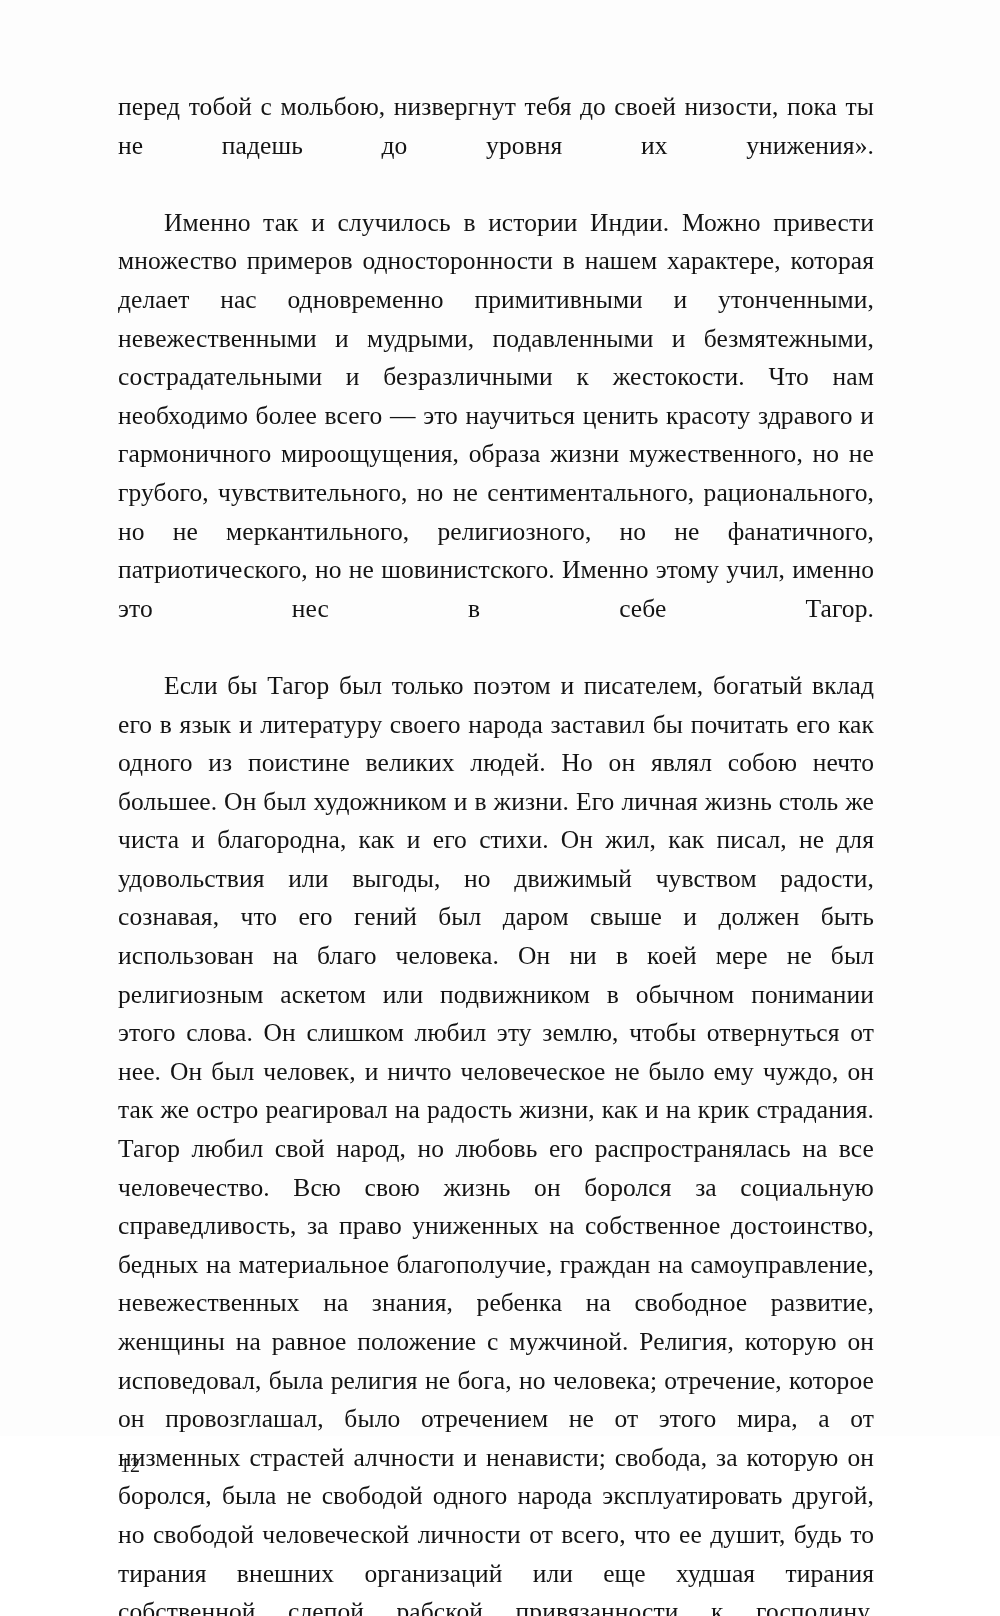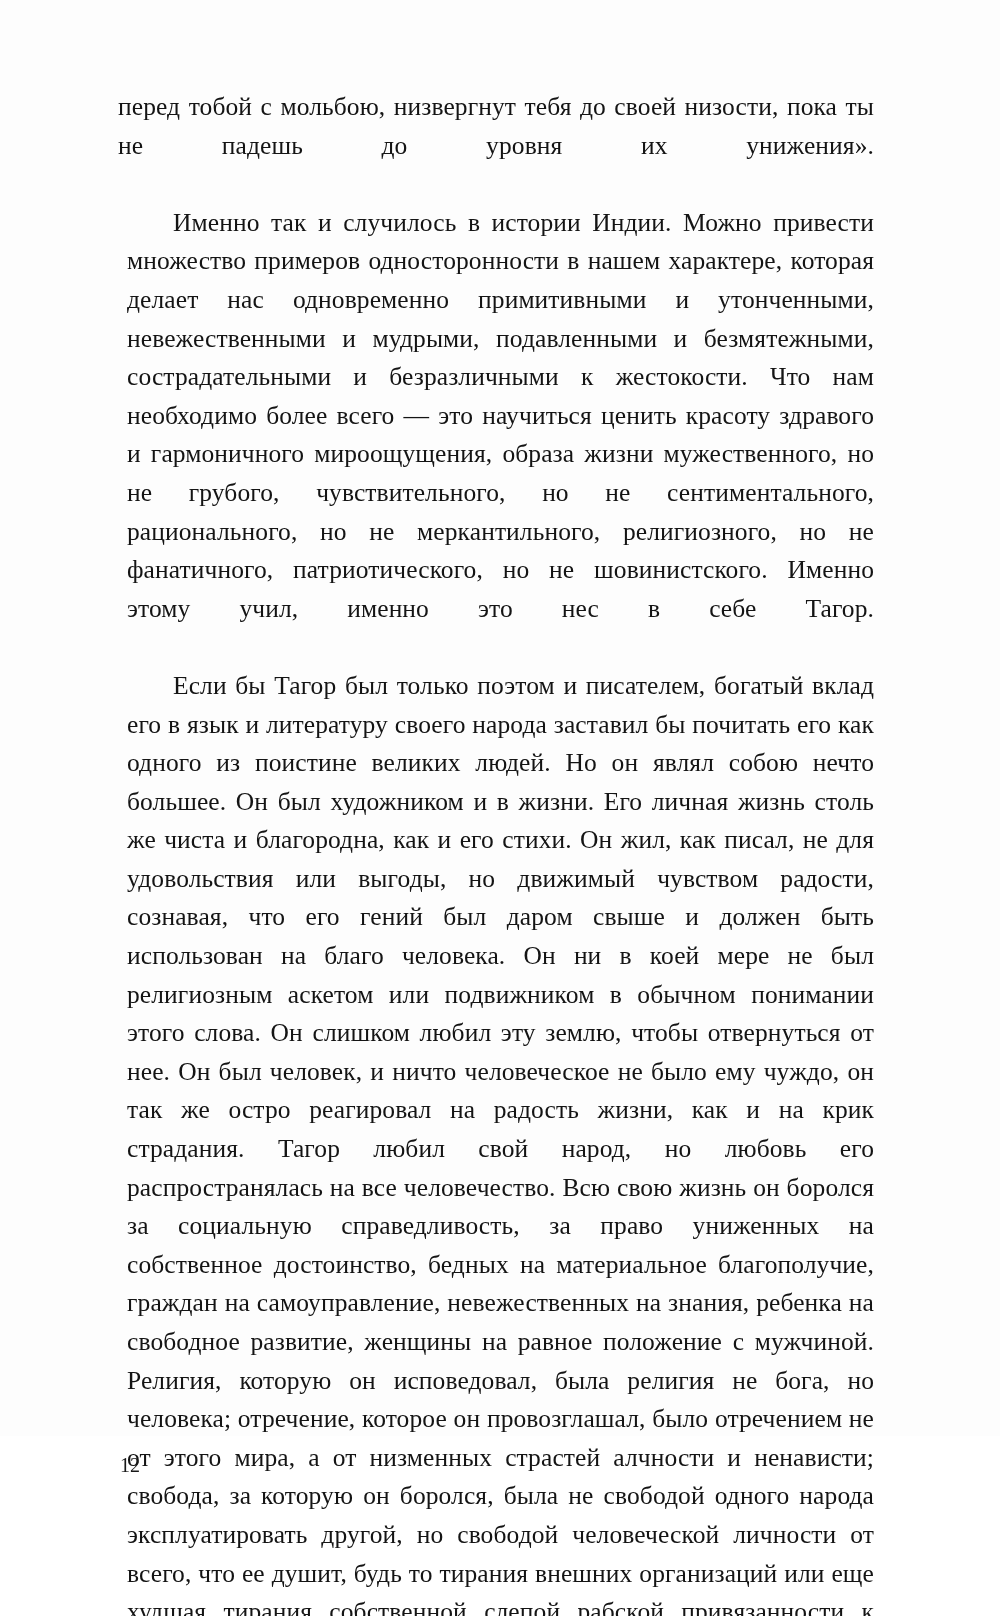--- a/index.html
+++ b/index.html
@@ -34,21 +34,20 @@
     font-size: 25.5px;
     line-height: 38.6px;
     text-align: justify;
     text-justify: inter-word;
     letter-spacing: 0.1px;
     word-spacing: 0.2px;
     color: #141414;
   }
   .para.indent {
     text-indent: 46px;
-    margin-left: 9px;
   }
   
   .para.cut {
     text-align: justify;
   }
   .para.cut::after {
     content: "";
     display: inline-block;
     width: 100%;
   }

